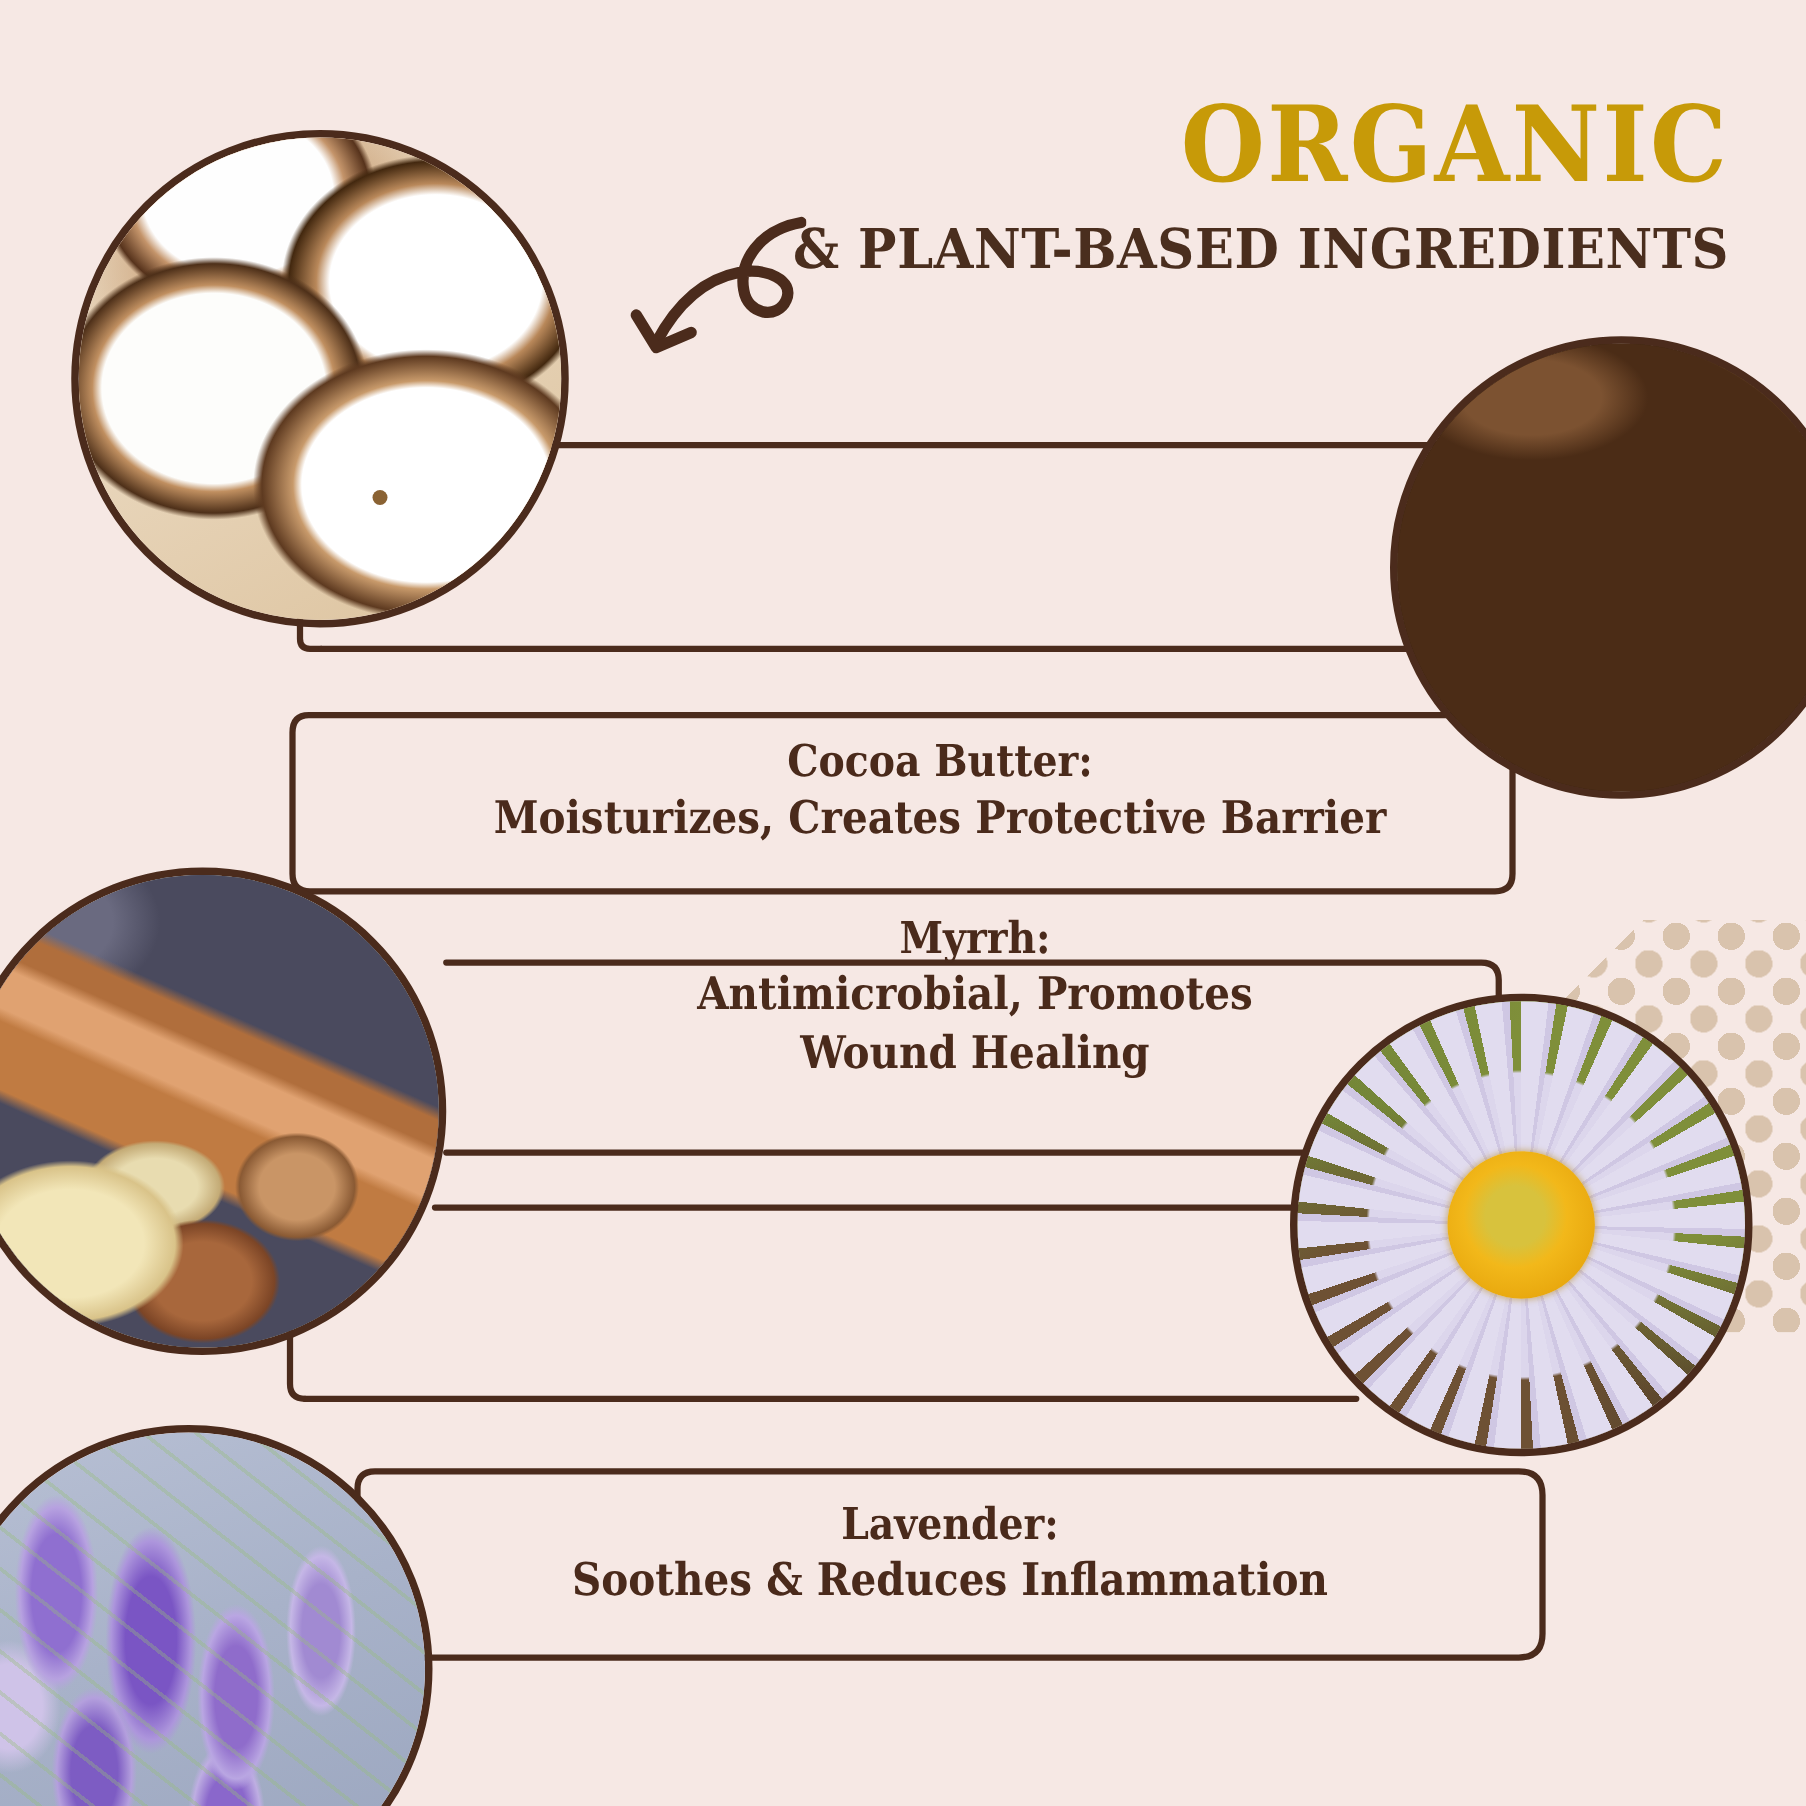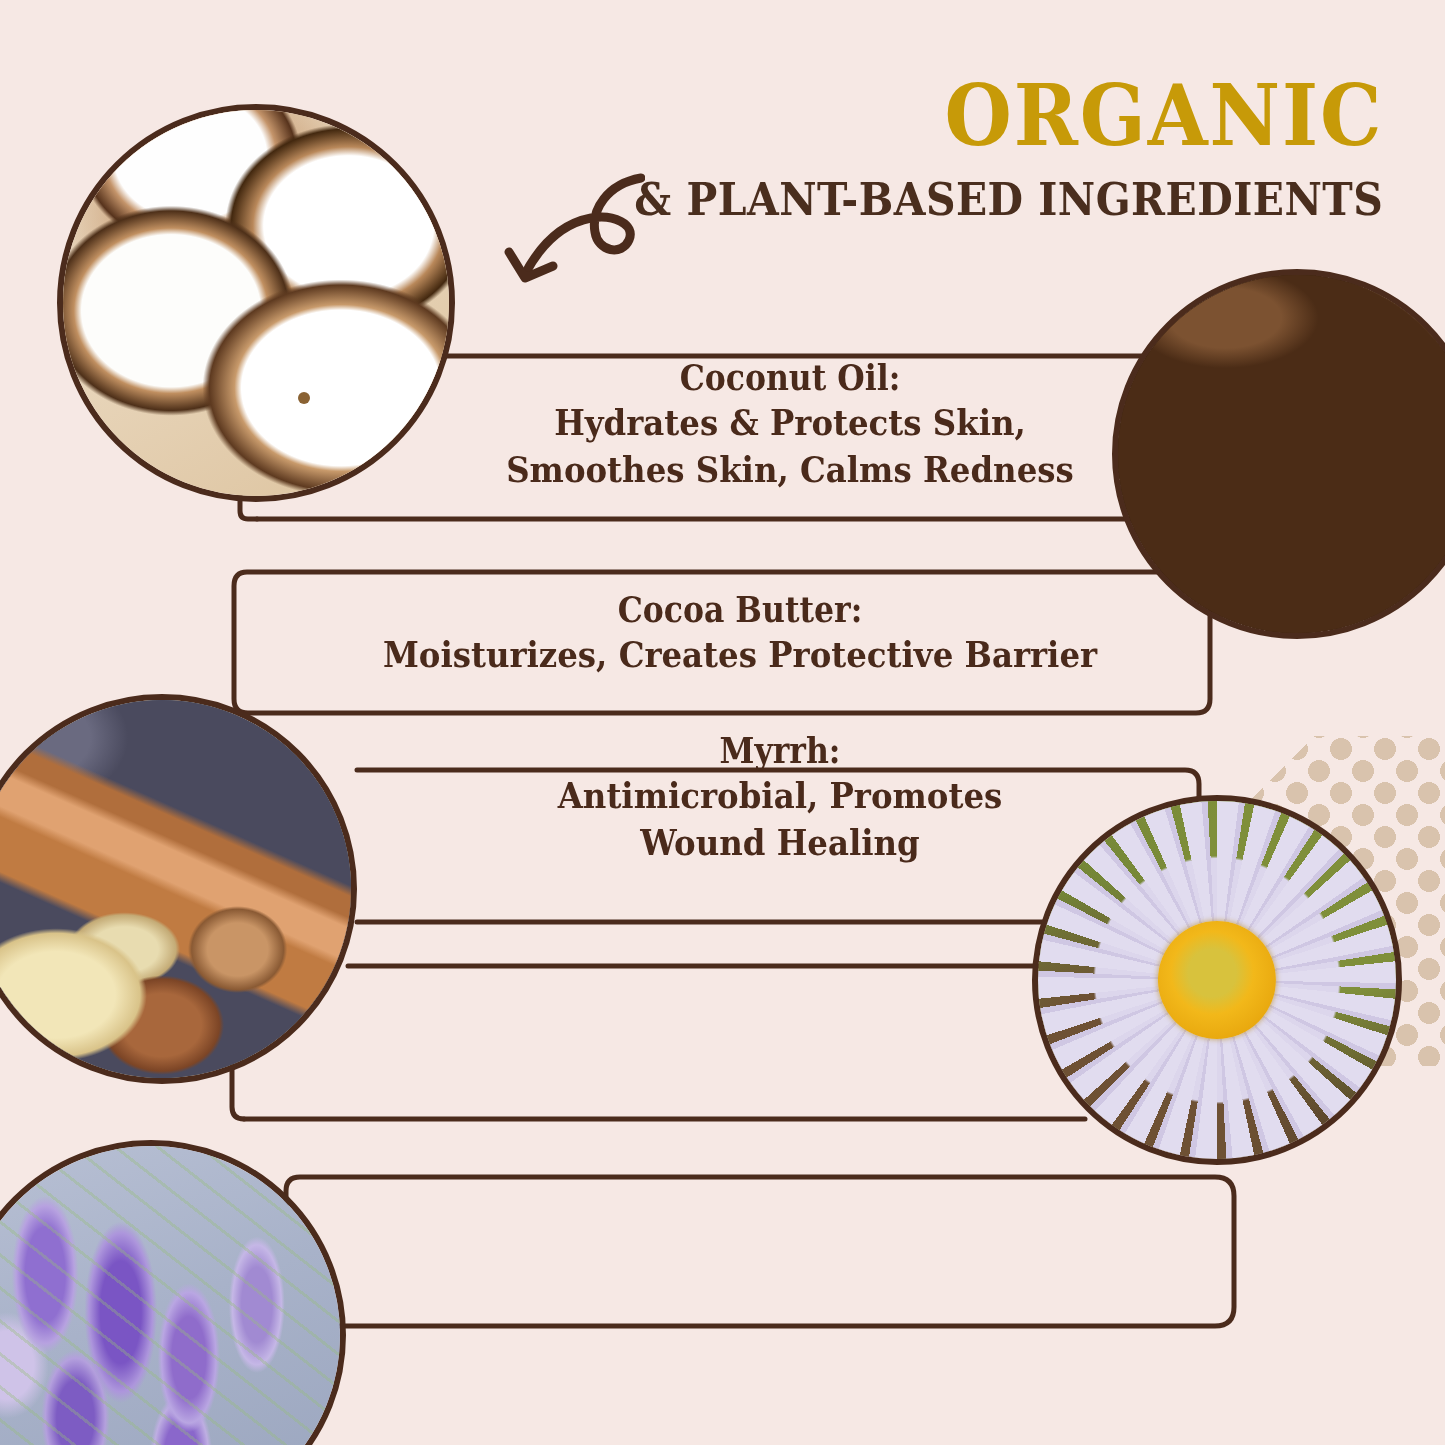--- a/index.html
+++ b/index.html
@@ -205,38 +205,37 @@
     <div class="h-organic">ORGANIC</div>
     <div class="h-sub">&amp; PLANT-BASED INGREDIENTS</div>
   </div>
 
   <svg class="arrow" width="150" height="125" viewBox="0 0 150 125">
     <path d="M146,8 C112,14 96,40 100,62 C103,82 127,86 134,70 C141,54 118,44 96,48
              C70,53 48,70 30,104" fill="none" stroke="#4b2b1c" stroke-width="9" stroke-linecap="round"></path>
     <path d="M14,82 L30,108 L58,96" fill="none" stroke="#4b2b1c" stroke-width="9" stroke-linecap="round" stroke-linejoin="round"></path>
   </svg>
 
-  <div class="block" style="left:430px; top:358px; width:720px;">
-    <div class="bt">Coconut Oil:</div>
-    <div class="bd">Hydrates &amp; Protects Skin,</div>
-    <div class="bd">Smoothes Skin, Calms Redness</div>
-  </div>
-
-  <div class="block" style="left:290px; top:590px; width:900px;">
+
+  <div class="block" style="left:302px; top:590px; width:900px;">
     <div class="bt">Cocoa Butter:</div>
     <div class="bd">Moisturizes, Creates Protective Barrier</div>
   </div>
 
   <div class="block" style="left:400px; top:731px; width:760px;">
     <div class="bt">Myrrh:</div>
     <div class="bd">Antimicrobial, Promotes</div>
     <div class="bd">Wound Healing</div>
   </div>
 
 
+  <div class="block" style="left:330px; top:1200px; width:860px;">
+    <div class="bt">Lavender:</div>
+    <div class="bd">Soothes &amp; Reduces Inflammation</div>
+  </div>
 
   <div class="circle" style="left:57px; top:104px; width:398px; height:398px;">
     <div class="img coco-bg"></div>
     <div class="coco-dot"></div>
   </div>
 
   <div class="circle" style="left:1112px; top:269px; width:370px; height:370px;">
     <div class="img cocoa-bg"></div>
   </div>
 

